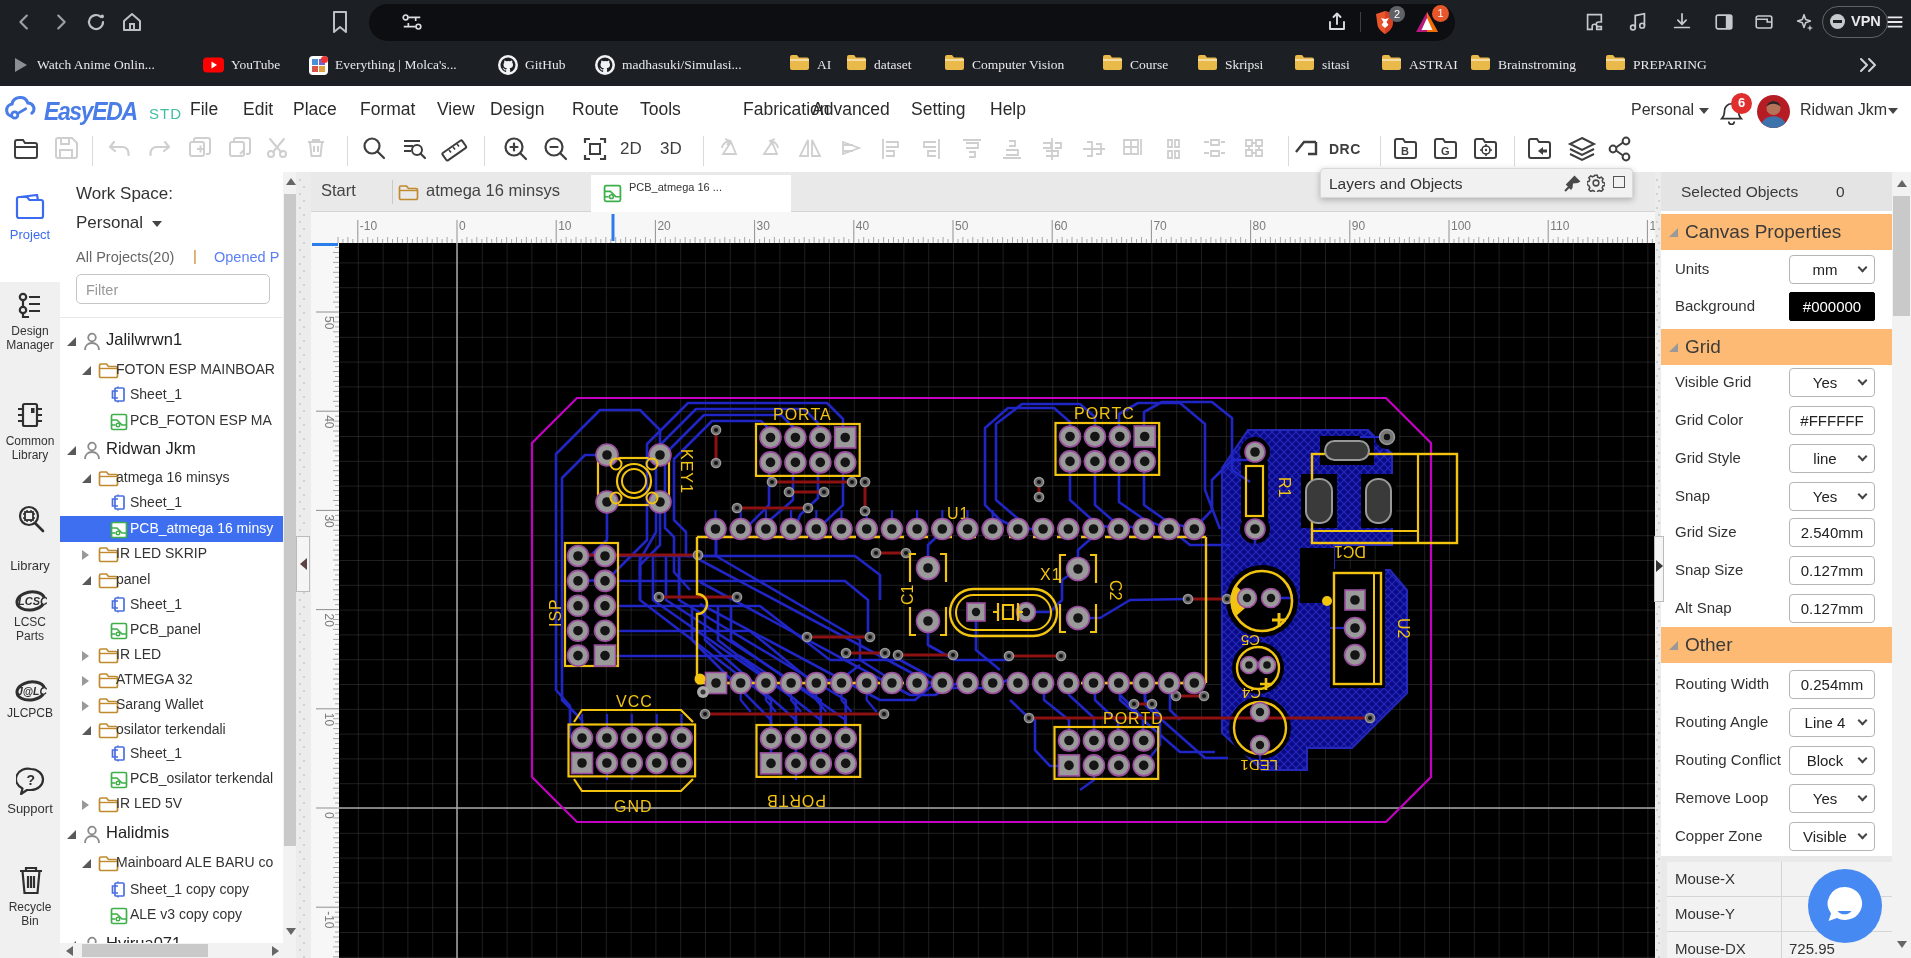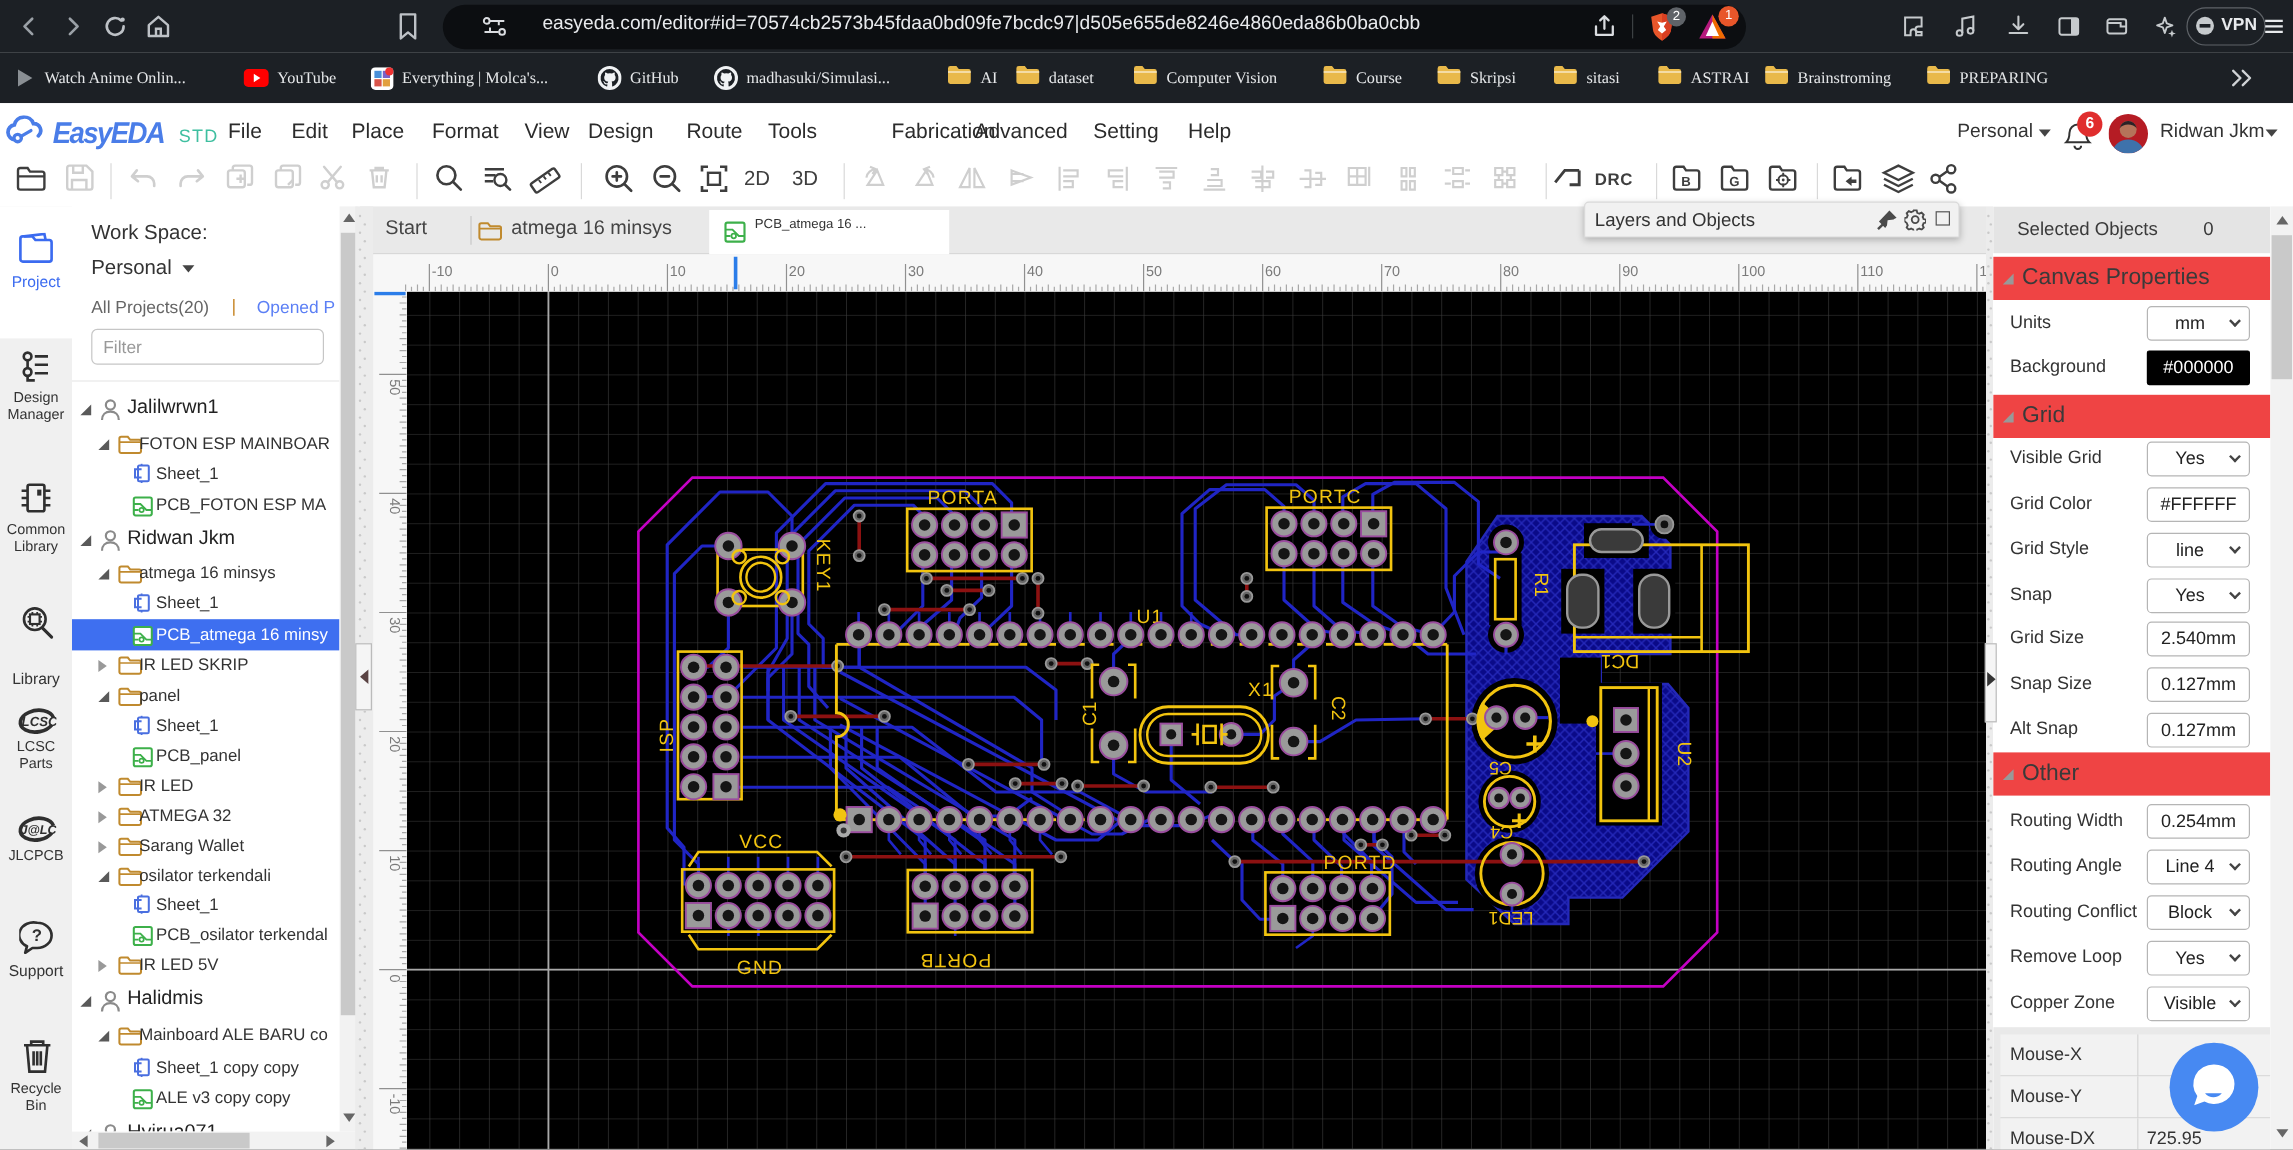--- a/index.html
+++ b/index.html
@@ -27,21 +27,21 @@
 .sb-track{position:absolute;background:#f2f2f2;}
 .sb-thumb{position:absolute;background:#c9c9c9;}
 #tabbar{position:absolute;left:300px;top:172px;width:1355px;height:40px;background:#e9e9e9;border-bottom:1px solid #d4d4d4;}
 #hruler{position:absolute;left:311px;top:212px;width:1344px;height:31px;background:#f7f7f7;overflow:hidden;}
 #vruler{position:absolute;left:311px;top:243px;width:28px;height:715px;background:#f7f7f7;overflow:hidden;}
 #vstrip{position:absolute;left:296px;top:172px;width:15px;height:786px;background:#ececec;overflow:hidden;}
 #rstrip{position:absolute;left:1655px;top:172px;width:6px;height:786px;background:#ececec;overflow:hidden;}
 #canvas{position:absolute;left:339px;top:243px;width:1316px;height:715px;background:#000;}
 .fpanel{position:absolute;background:#f1f1f1;border:1px solid #d9d9d9;border-radius:4px 4px 0 0;box-shadow:0 2px 6px rgba(0,0,0,0.25);color:#333;}
 #rpanel{position:absolute;left:1661px;top:172px;width:231px;height:786px;background:#fff;overflow:hidden;}
-.rhdr{position:absolute;left:0;width:231px;background:#ef4444;color:#3a3a3a;font-size:19px;}
+.rhdr{position:absolute;left:0;width:231px;background:#fdba74;color:#3a3a3a;font-size:19px;}
 .rlbl{position:absolute;left:14px;color:#333;font-size:15px;}
 .rbox{position:absolute;left:128px;width:86px;height:29px;border:1px solid #b5b5b5;border-radius:4px;background:#fff;font-size:15px;color:#222;text-align:center;line-height:27px;}
 #rscroll{position:absolute;left:1892px;top:172px;width:19px;height:786px;background:#f2f2f2;}
 </style></head><body>
 <div id="app">
     <div id="topbar">
       <svg class="bicon" style="left:14px;top:11px" width="22" height="22" viewBox="0 0 24 24">
         <path d="M14 5 L7 12 L14 19" stroke="#9aa0a6" stroke-width="2.4" fill="none" stroke-linecap="round" stroke-linejoin="round"></path>
       </svg>
       <svg class="bicon" style="left:50px;top:11px" width="22" height="22" viewBox="0 0 24 24">
@@ -58,21 +58,20 @@
       <svg class="bicon" style="left:329px;top:9px" width="22" height="26" viewBox="0 0 22 26">
         <path d="M5 3 h12 v20 l-6 -5 l-6 5 Z" stroke="#bdc1c6" stroke-width="2" fill="none" stroke-linejoin="round"></path>
       </svg>
       <div class="pill"></div>
       <svg class="bicon" style="left:401px;top:12px" width="22" height="20" viewBox="0 0 24 20">
         <circle cx="5" cy="5" r="2.6" stroke="#dadce0" stroke-width="1.8" fill="none"></circle>
         <path d="M8 5 H21 M16 5 v4" stroke="#dadce0" stroke-width="1.8"></path>
         <circle cx="19" cy="15" r="2.6" stroke="#dadce0" stroke-width="1.8" fill="none"></circle>
         <path d="M16 15 H3 M8 15 v-4" stroke="#dadce0" stroke-width="1.8"></path>
       </svg>
-      <div class="url">easyeda.com/editor#id=70574cb2573b45fdaa0bd09fe7bcdc97|d505e655de8246e4860eda86b0ba0cbb</div>
       <svg class="bicon" style="left:1325px;top:10px" width="24" height="24" viewBox="0 0 24 24">
         <path d="M5 12 v7 h14 v-7 M12 14 V4 M8.5 7 L12 3.5 L15.5 7" stroke="#dadce0" stroke-width="1.9" fill="none" stroke-linecap="round" stroke-linejoin="round"></path>
       </svg>
       <div class="abs" style="left:1360px;top:12px;width:1px;height:20px;background:#3c4043"></div>
       <svg class="bicon" style="left:1373px;top:10px" width="24" height="26" viewBox="0 0 24 26">
         <path d="M12 1 L21 4 L19.5 15 C19 19 15 22 12 24 C9 22 5 19 4.5 15 L3 4 Z" fill="#e8562a"></path>
         <path d="M12 1 L21 4 L19.5 15 C19 19 15 22 12 24 Z" fill="#d93f21"></path>
         <path d="M8 8 l4 1 4-1 -2.5 4 2 3 -3.5 3 -3.5-3 2-3 Z" fill="#fff"></path>
       </svg>
       <div class="abs" style="left:1389px;top:6px;width:16px;height:16px;border-radius:8px;background:#5f6368;color:#fff;font-size:11px;text-align:center;line-height:16px;">2</div>

